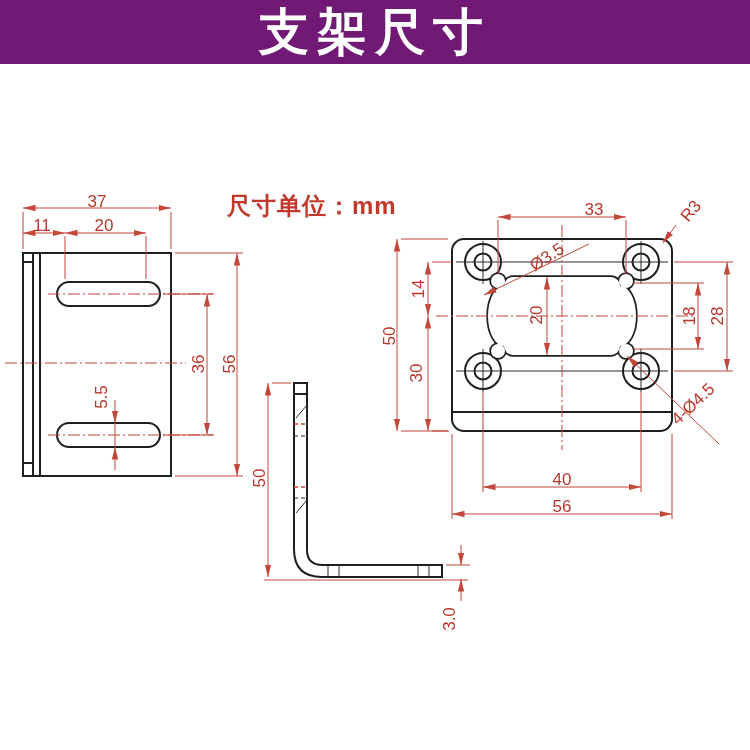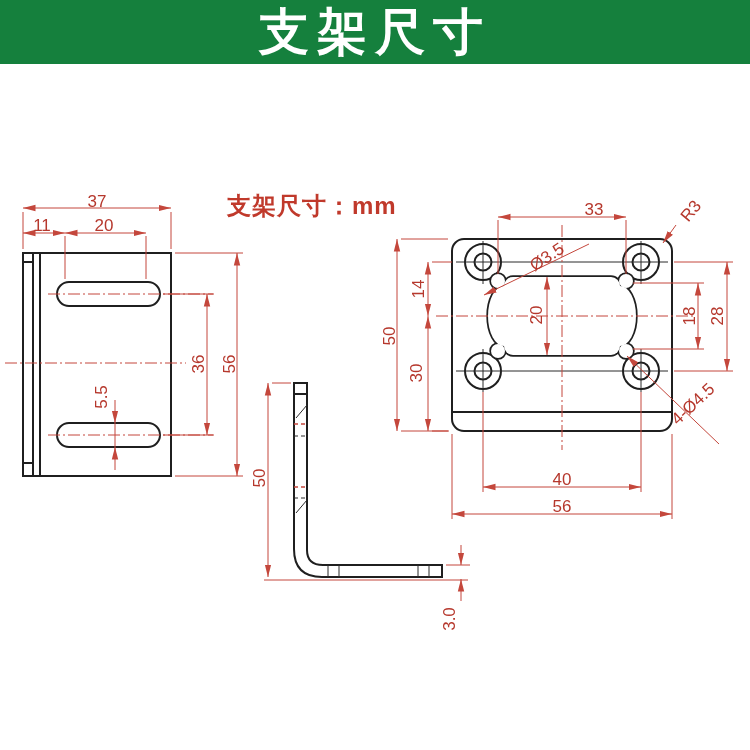--- a/index.html
+++ b/index.html
@@ -19,25 +19,25 @@
   .rhd{stroke:#c4473c;stroke-width:1.4;fill:none;stroke-dasharray:4 3;}
   .khd{stroke:#2a2a2a;stroke-width:1;fill:none;stroke-dasharray:4 3;}
   text.d{fill:#b6382d;font-family:"Liberation Sans",sans-serif;font-size:17px;
          text-anchor:middle;dominant-baseline:central;}
 </style>
 </head>
 <body>
 
 <div id="stage">
 
-  <div id="banner" style="background:#15803d;">
+  <div id="banner" style="background:#701a75;">
     <span class="title" style="color: rgb(255, 255, 255);">支架尺寸</span>
   </div>
 
-  <div id="unitNote">支架尺寸：mm</div>
+  <div id="unitNote">尺寸单位：mm</div>
 
   <svg width="750" height="750" viewBox="0 0 750 750">
     <defs>
       <marker id="aE" markerWidth="13" markerHeight="8" refX="12.5" refY="4" orient="auto" markerUnits="userSpaceOnUse">
         <path d="M12.5,4 L0,0.8 L0,7.2 Z" fill="#c4473c"></path>
       </marker>
       <marker id="aS" markerWidth="13" markerHeight="8" refX="12.5" refY="4" orient="auto-start-reverse" markerUnits="userSpaceOnUse">
         <path d="M12.5,4 L0,0.8 L0,7.2 Z" fill="#c4473c"></path>
       </marker>
     </defs>

